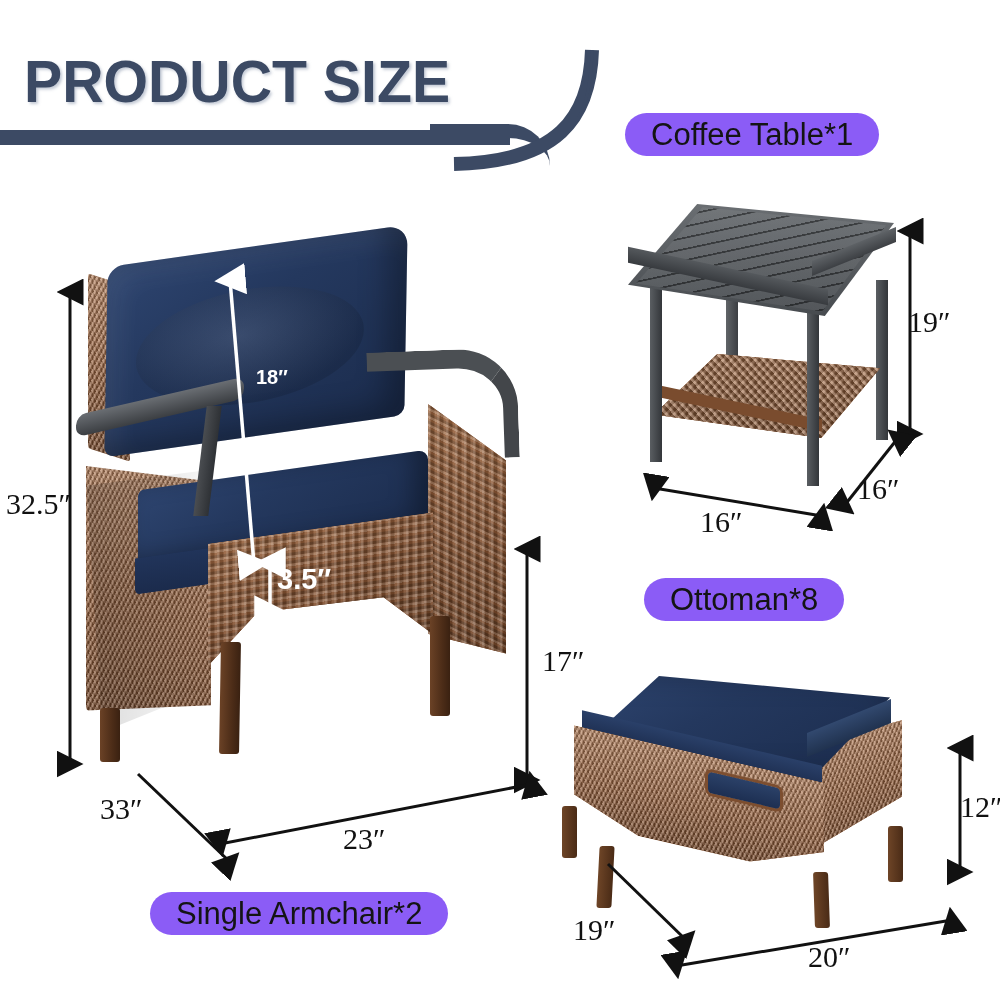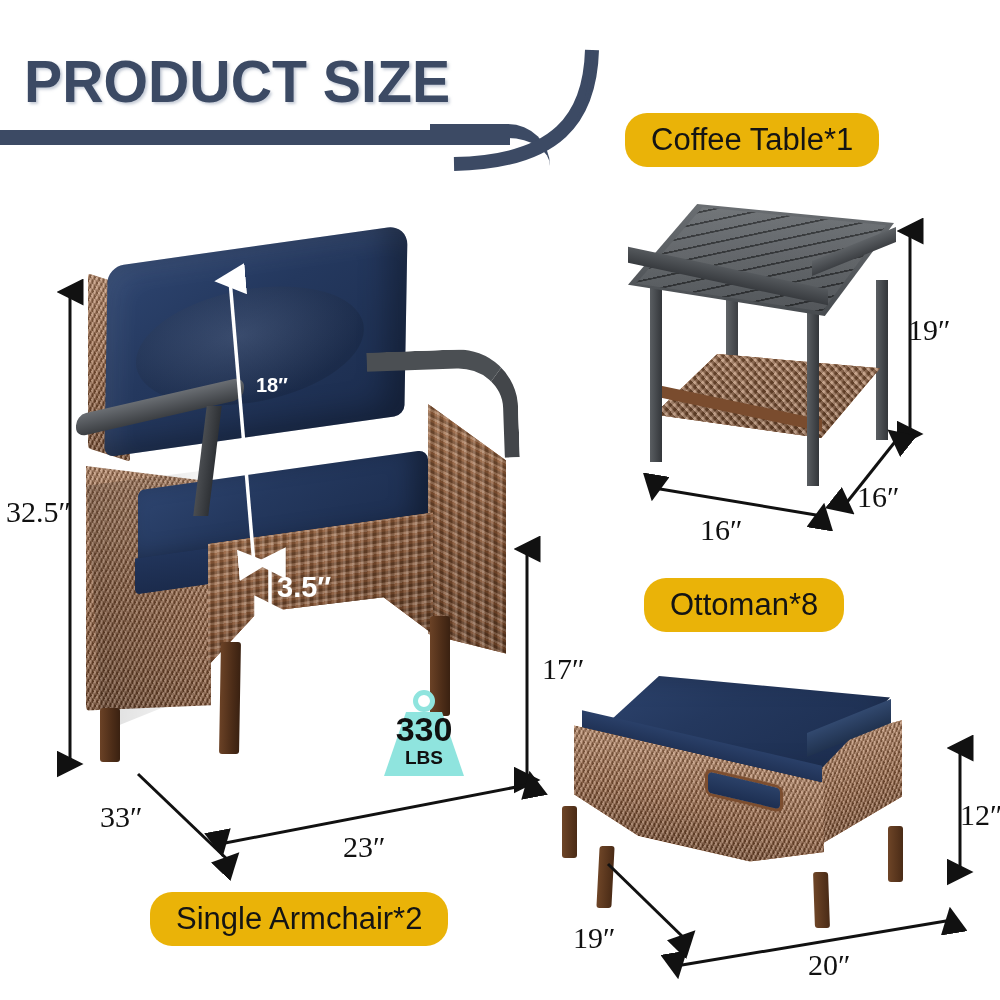--- a/index.html
+++ b/index.html
@@ -31,38 +31,37 @@
     position:absolute; left:430px; top:90px; width:120px; height:42px;
     border-top:14px solid #3c4a64;
     border-right:0;
     border-radius:0 72px 0 0;
     background:transparent;
   }
 
   
   .badge {
     position:absolute;
-    background:#eab308;
+    background:#8b5cf6;
     border-radius:22px;
     color:#141414;
     font-size:31px;
     display:flex; align-items:center; justify-content:center;
     white-space:nowrap;
     padding:0 26px;
-    height:54px;
+    height:43px;
   }
 
   
   .dim {
     position:absolute;
     font-family:"Liberation Serif", serif;
     font-size:30px;
     color:#111;
     white-space:nowrap;
-    margin-top:8px;
   }
   .dim.white { color:#ffffff; font-family:"Liberation Sans", sans-serif; font-weight:bold; }
 
   
   .arrow-svg { position:absolute; overflow:visible; }
 
   
   .wicker {
     background-color:#8c5b3c;
     background-image:
@@ -308,28 +307,20 @@
   <div id="ac-front-panel" class="wicker"></div>
 
   <div id="ac-arm-left-pad"></div>
   <div id="ac-arm-left-post"></div>
   <div id="ac-arm-right-curve"></div>
 
   <div class="ac-leg" id="ac-leg-bl"></div>
   <div class="ac-leg" id="ac-leg-fl"></div>
   <div class="ac-leg" id="ac-leg-fr"></div>
 
-  <div id="weight-badge">
-    <svg viewBox="0 0 96 92">
-      <circle cx="48" cy="11" r="8.5" fill="none" stroke="#8fe4de" stroke-width="5"></circle>
-      <path d="M30 22 L66 22 L88 86 L8 86 Z" fill="#8fe4de"></path>
-    </svg>
-    <div id="weight-num">330</div>
-    <div id="weight-unit">LBS</div>
-  </div>
 </div>
 
 <svg class="arrow-svg" style="left:56px;top:282px;" width="30" height="492">
   <defs>
     <marker id="ah" markerWidth="9" markerHeight="9" refX="4.5" refY="4.5" orient="auto">
       <path d="M4.5 0 L9 9 L0 9 Z" fill="#111"></path>
     </marker>
     <marker id="at" markerWidth="9" markerHeight="9" refX="4.5" refY="4.5" orient="auto">
       <path d="M4.5 9 L9 0 L0 0 Z" fill="#111"></path>
     </marker>

